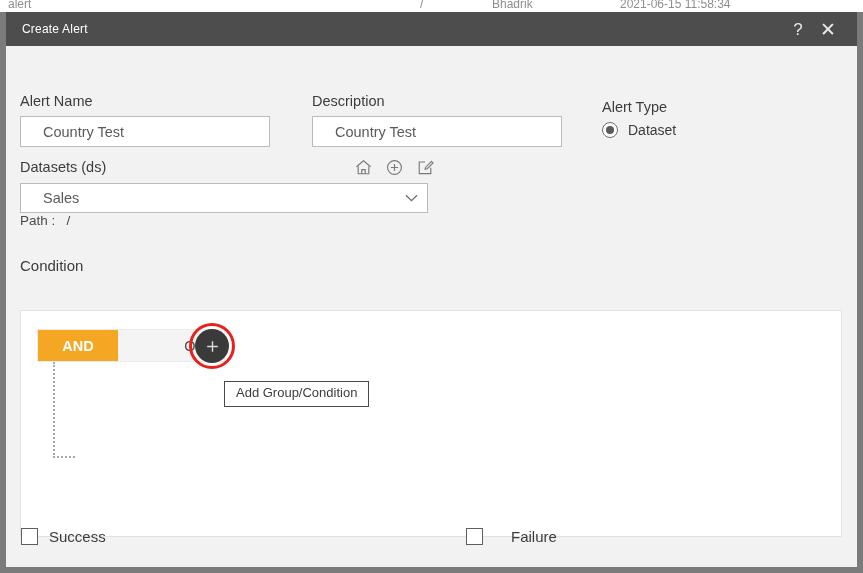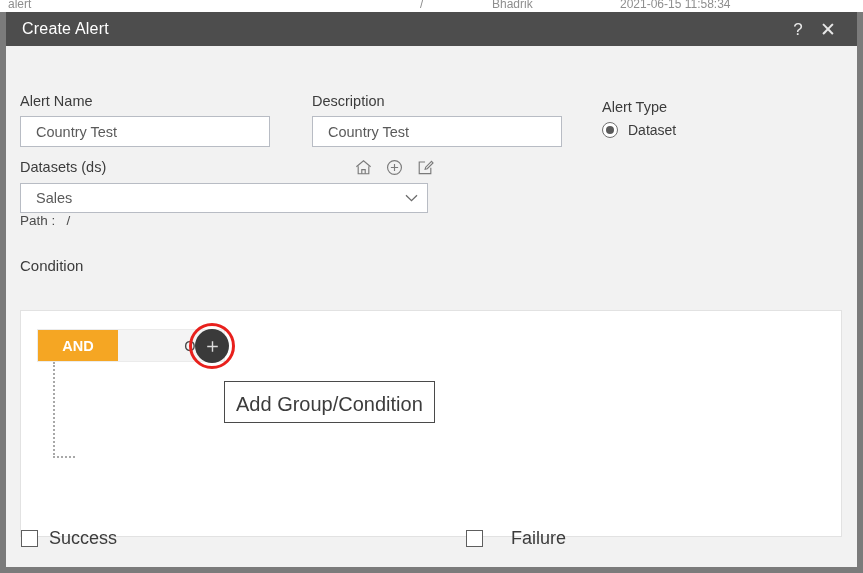--- a/index.html
+++ b/index.html
@@ -68,21 +68,21 @@
   .titlebar {
     height: 34px;
     background: #4d4d4d;
     color: #ffffff;
     display: flex;
     align-items: center;
     flex: 0 0 auto;
     padding: 0 14px 0 16px;
   }
   .titlebar .title {
-    font-size: 16px;
+    font-size: 12px;
     letter-spacing: .2px;
     flex: 1 1 auto;
   }
   .titlebar .tb-btn {
     width: 30px;
     height: 30px;
     display: flex;
     align-items: center;
     justify-content: center;
     color: #e8e8e8;
@@ -107,21 +107,21 @@
     position: absolute;
     white-space: nowrap;
   }
   .txtbox {
     position: absolute;
     background: #ffffff;
     border: 1px solid #b8bcc4;
     box-sizing: border-box;
     display: flex;
     align-items: center;
-    padding: 0 15px;
+    padding: 0 22px;
     font-size: 14.5px;
     color: #5a5a5a;
   }
   .txtbox.sel { padding-right: 30px; }
   .chev {
     position: absolute;
     right: 9px;
     top: 50%;
     width: 13px;
     height: 8px;
@@ -247,22 +247,22 @@
     align-items: center;
     justify-content: center;
   }
   .addbtn svg { display: block; }
 
   .tooltip {
     position: absolute;
     left: 203px; top: 70px;
     background: #ffffff;
     border: 1px solid #4a4a4a;
-    padding: 11px 11px 6px 11px;
-    font-size: 20px;
+    padding: 3px 11px 6px 11px;
+    font-size: 13px;
     color: #3c3c3c;
     white-space: nowrap;
     z-index: 9;
   }
 
   
   .connector {
     position: absolute;
     left: 32px; top: 51px;
     width: 22px; height: 96px;
@@ -306,21 +306,21 @@
     cursor: pointer;
   }
   #cb-success { left: 15px;  top: 482px; }
   #cb-failure { left: 460px; top: 482px; gap: 28px; }
   .cbox {
     width: 17px; height: 17px;
     border: 1.6px solid #5e5e5e;
     background: #ffffff;
     box-sizing: border-box;
   }
-  .cbrow .clabel { font-size: 18px; color: #3c3c3c; }
+  .cbrow .clabel { font-size: 15px; color: #3c3c3c; }
 </style>
 </head>
 <body>
 
 <div id="page-root">
 
   <div class="bg-strip">
     <div class="bg-row">
       <span class="bg-cell bg-c1">alert</span>
       <span class="bg-cell bg-c2">/</span>

